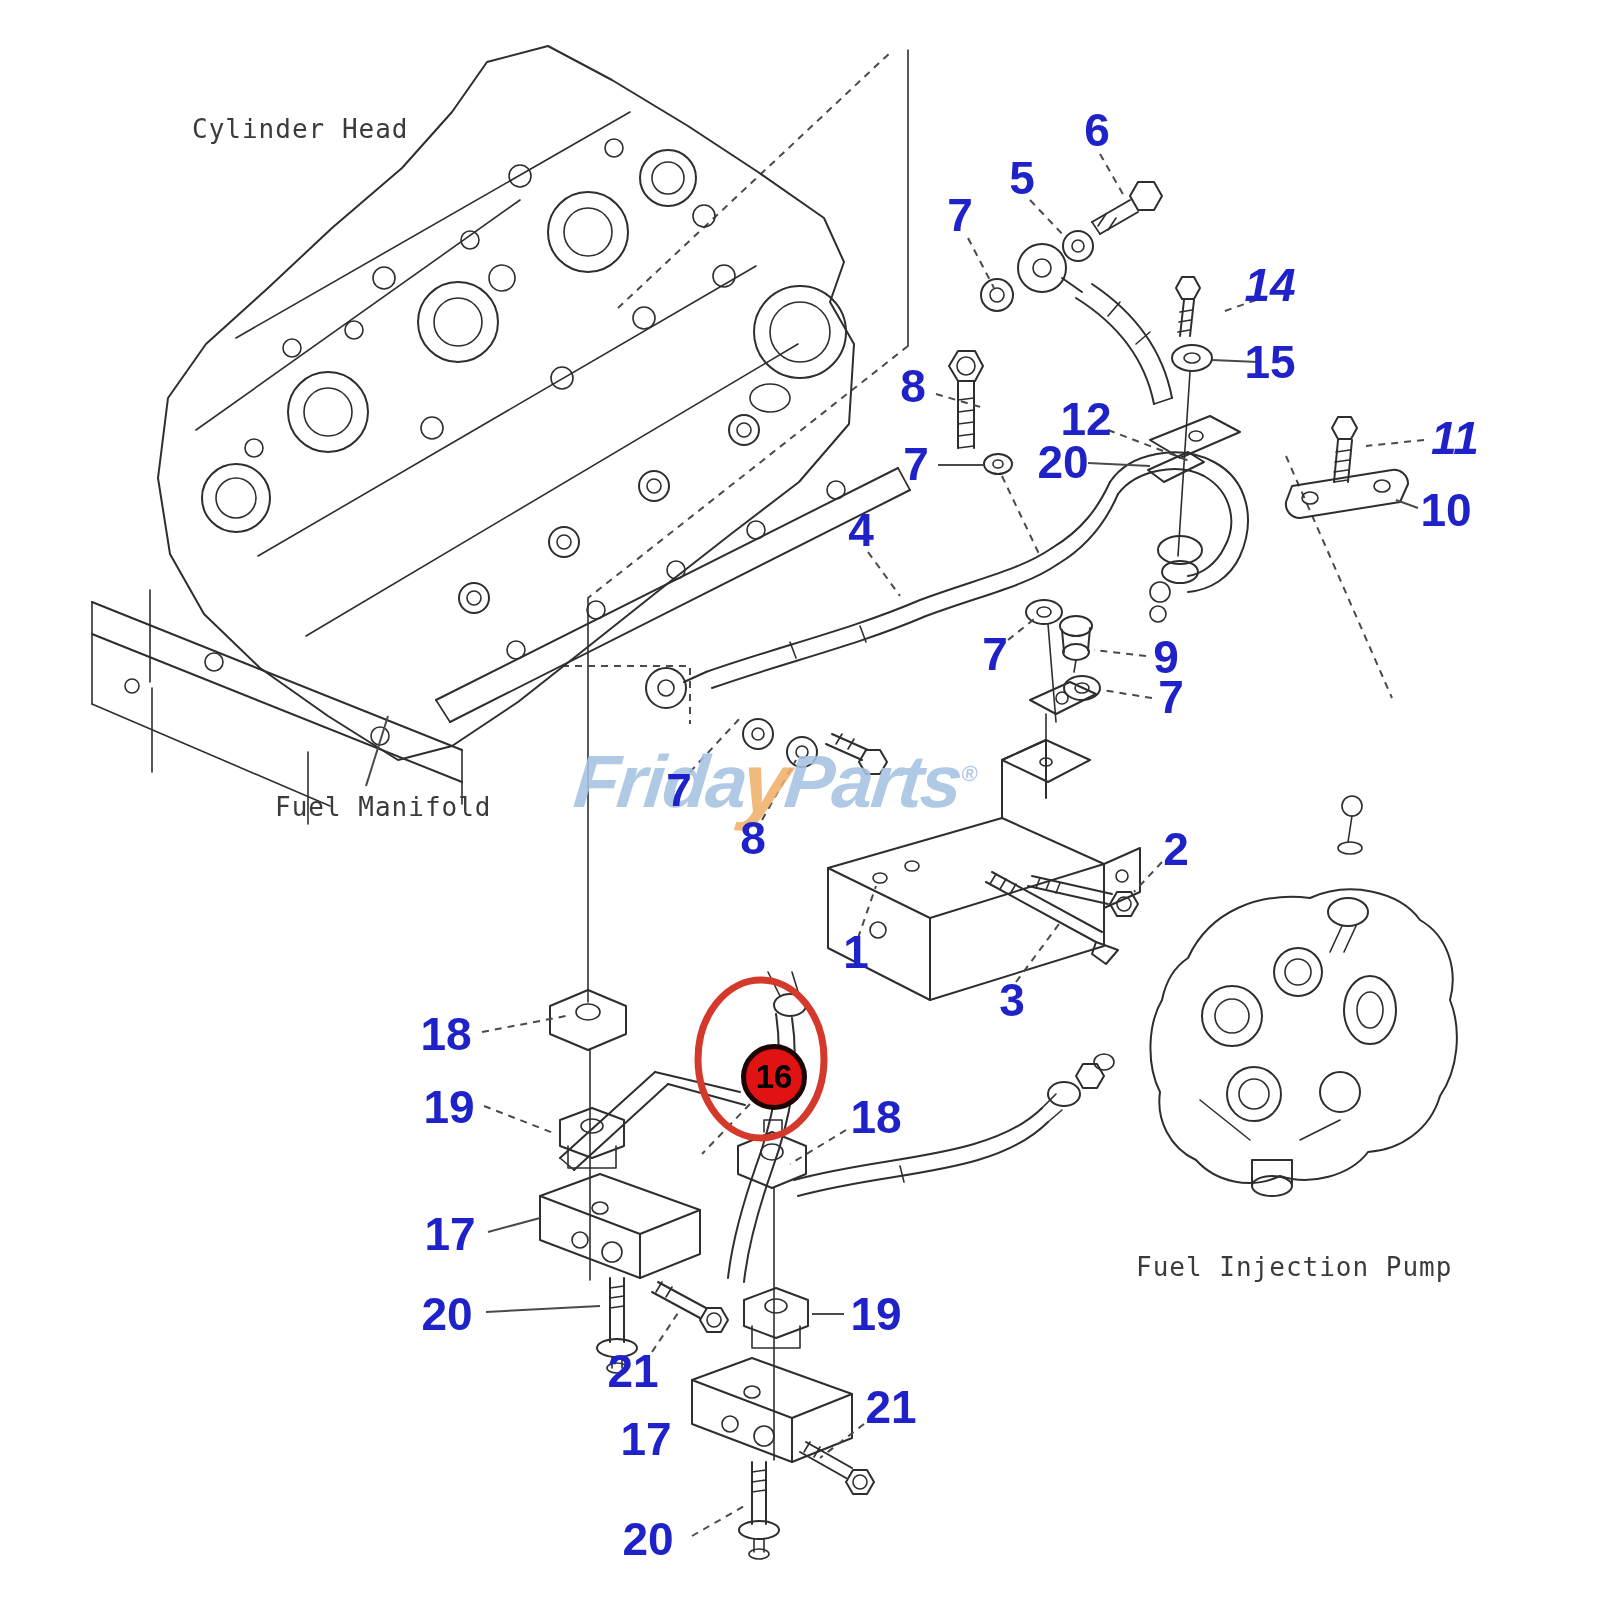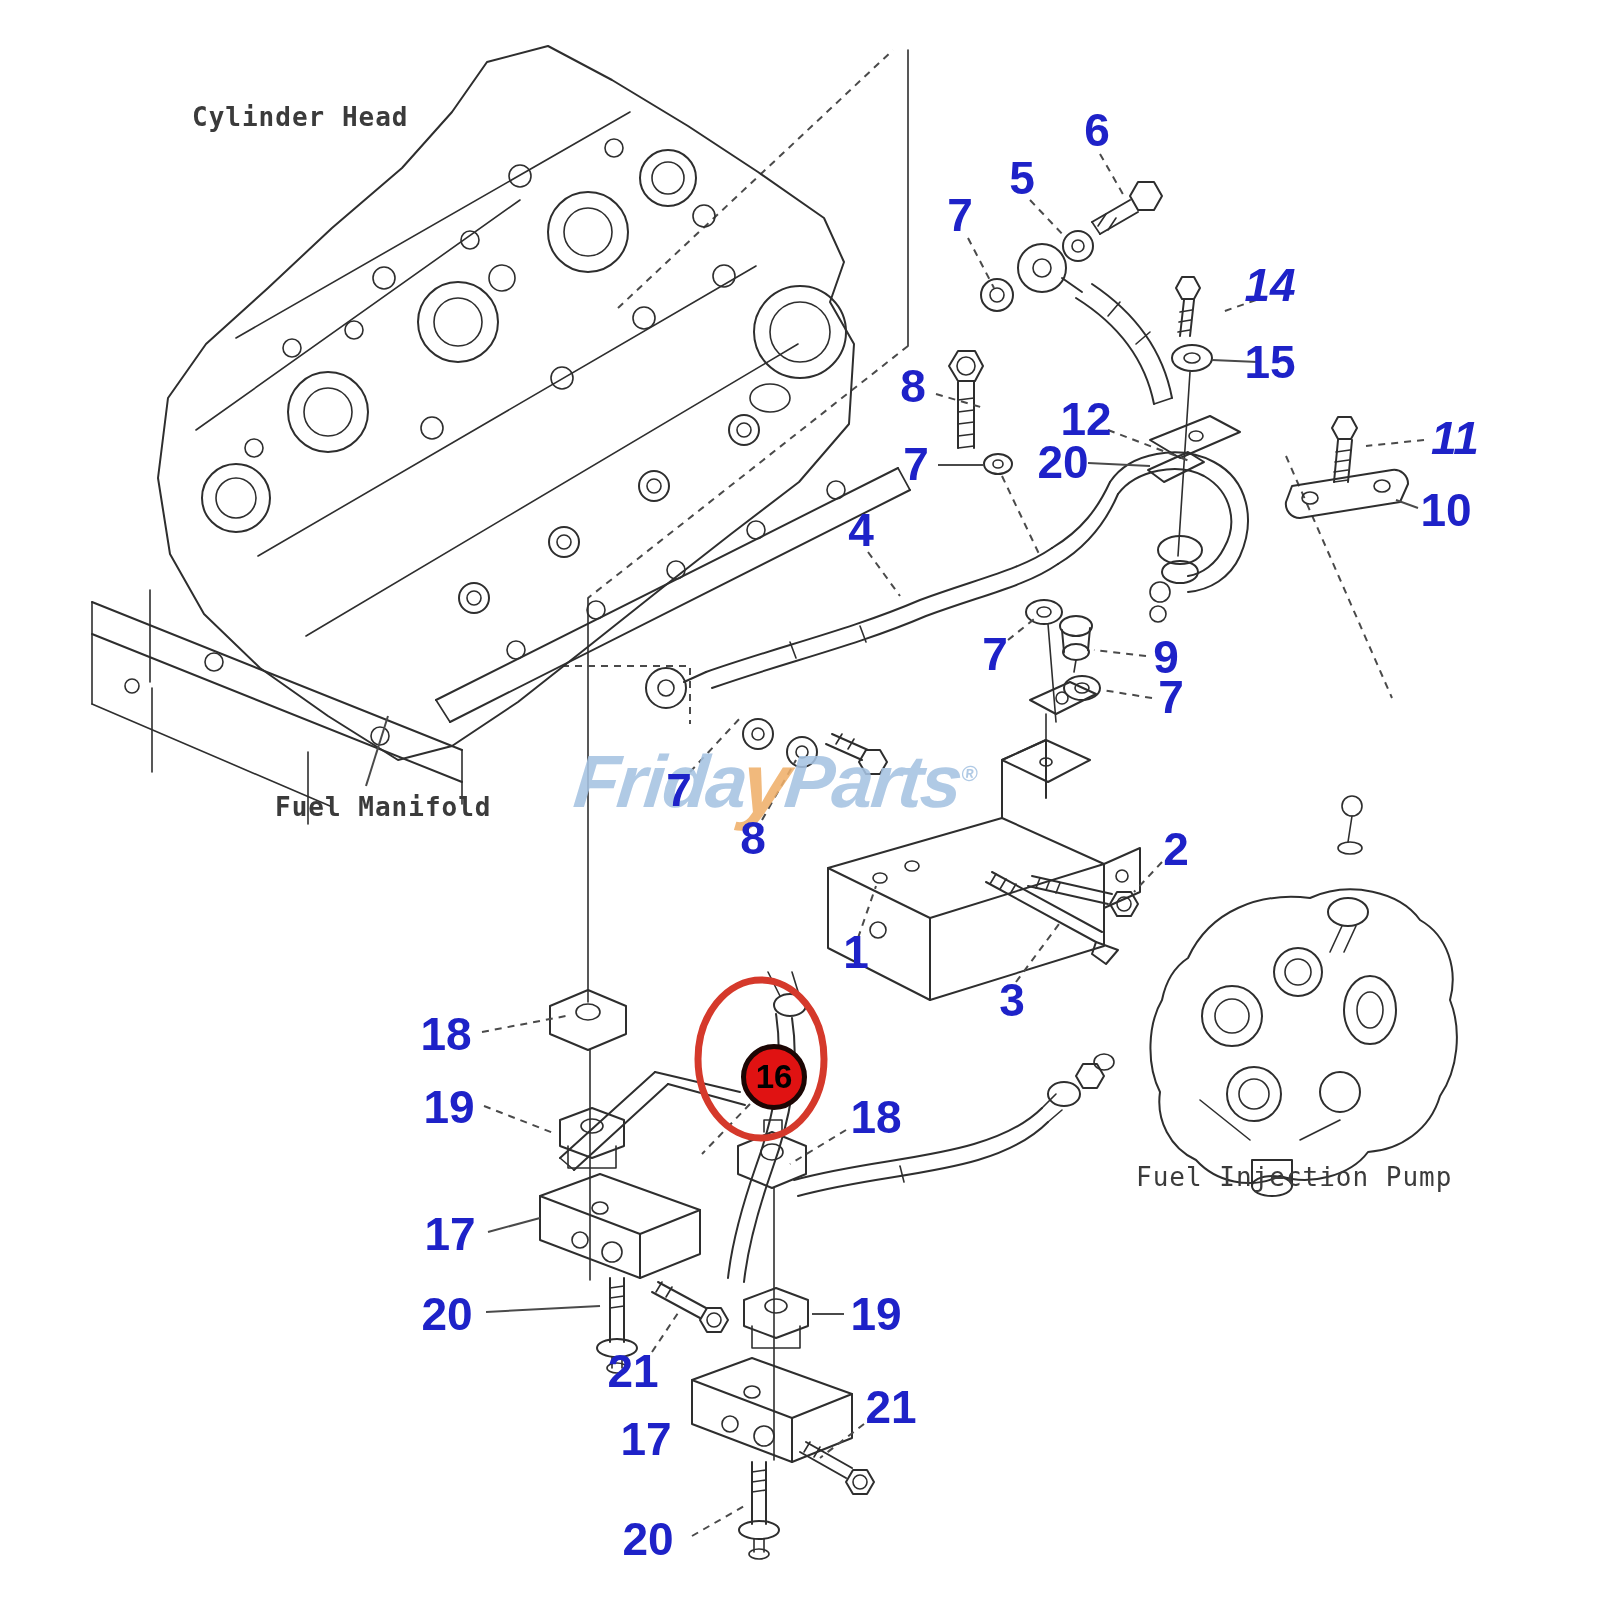--- a/index.html
+++ b/index.html
@@ -371,23 +371,23 @@
       <path class="sld" d="M1418,508 L1396,500"></path>
     </g>
 
     <ellipse class="ring" cx="761" cy="1059" rx="63" ry="79"></ellipse>
   </svg>
 
   <div class="watermark">
     <span>Frida</span><span class="wm-check">y</span><span>Parts</span><span class="wm-reg">®</span>
   </div>
 
-  <div class="diagram-label" style="left:192px;top:102px;font-weight:bold;">Cylinder Head</div>
-  <div class="diagram-label" style="left:275px;top:792px;font-weight:bold;">Fuel Manifold</div>
-  <div class="diagram-label" style="left:1136px;top:1162px;">Fuel Injection Pump</div>
+  <div class="diagram-label" style="left:192px;top:114px;">Cylinder Head</div>
+  <div class="diagram-label" style="left:275px;top:792px;">Fuel Manifold</div>
+  <div class="diagram-label" style="left:1136px;top:1252px;">Fuel Injection Pump</div>
 
   <div id="callout-layer">
       <div class="callout" style="left: 960px; top: 215px;">7</div>
       <div class="callout" style="left: 1022px; top: 178px;">5</div>
       <div class="callout" style="left: 1097px; top: 130px;">6</div>
       <div class="callout" style="left: 1270px; top: 285px; font-style: italic;">14</div>
       <div class="callout" style="left: 1270px; top: 362px;">15</div>
       <div class="callout" style="left: 913px; top: 386px;">8</div>
       <div class="callout" style="left: 1086px; top: 419px;">12</div>
       <div class="callout" style="left: 916px; top: 464px;">7</div>

